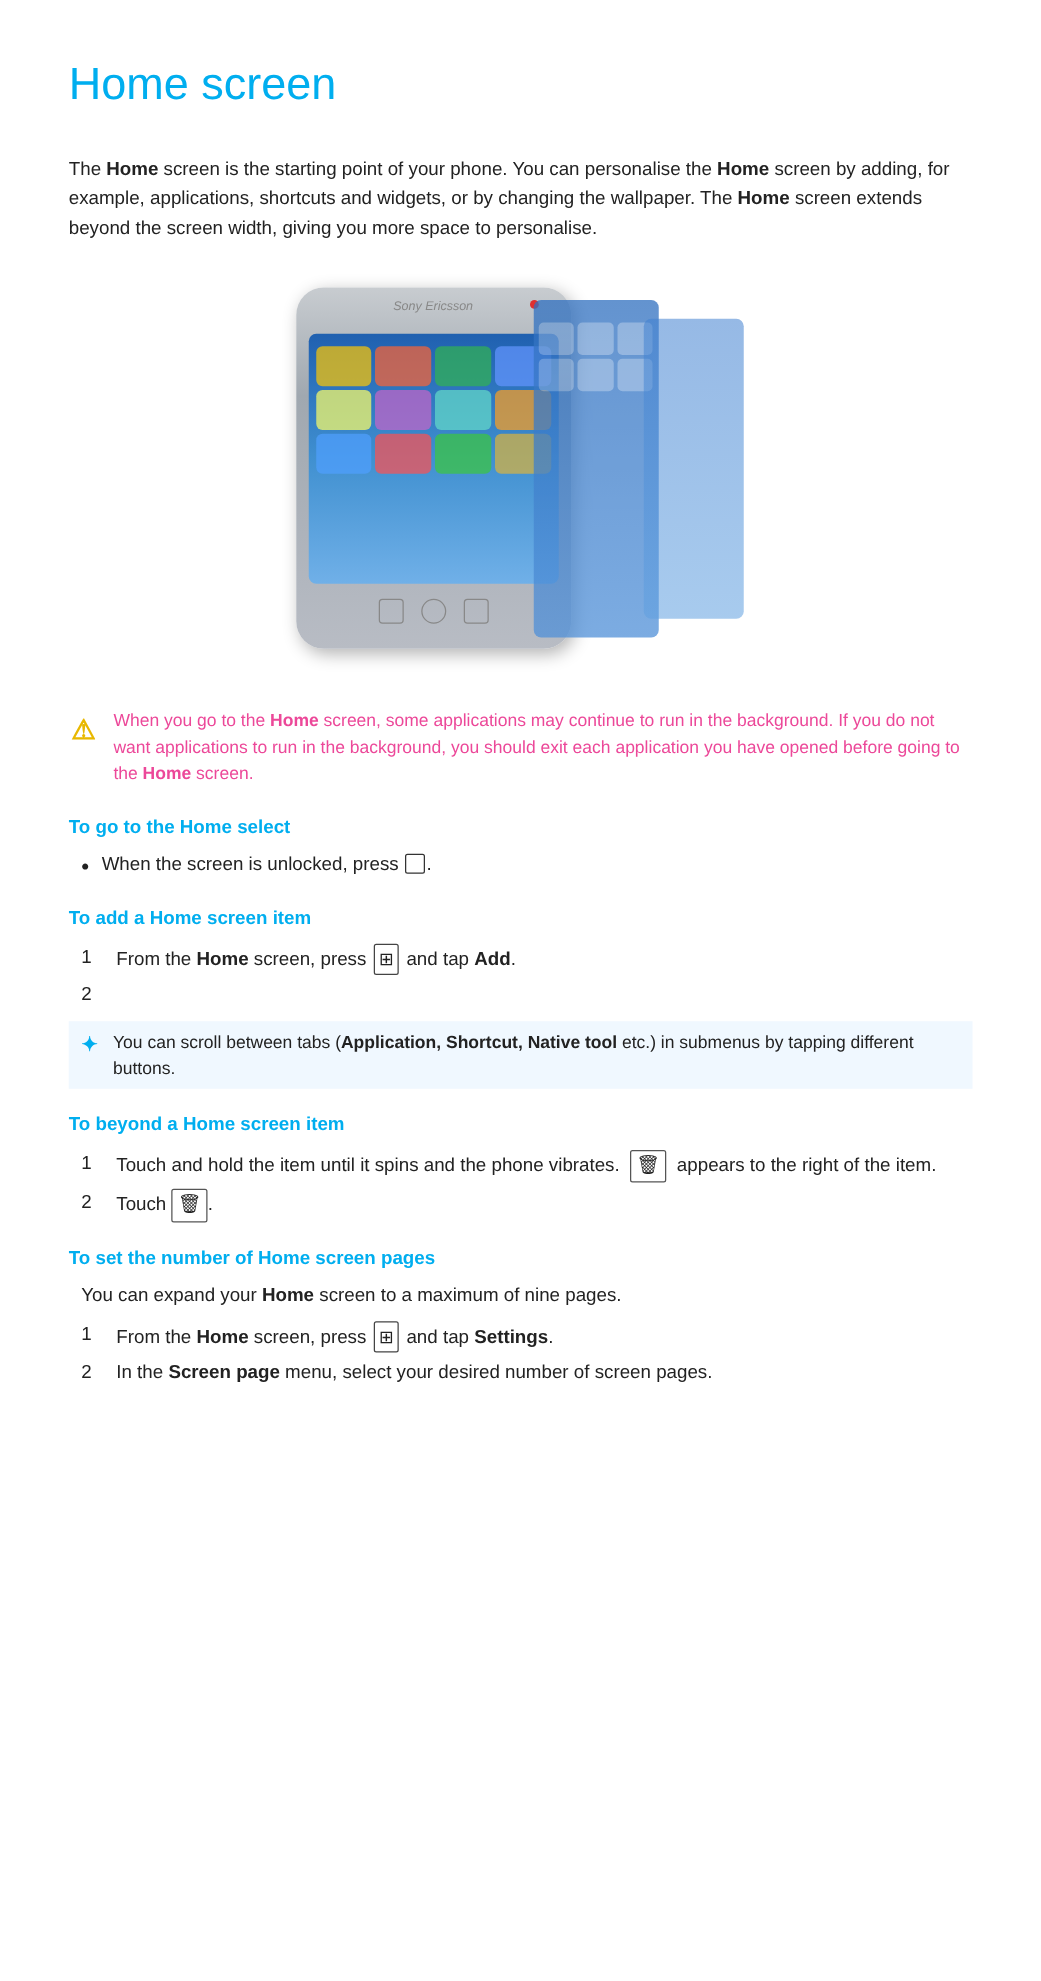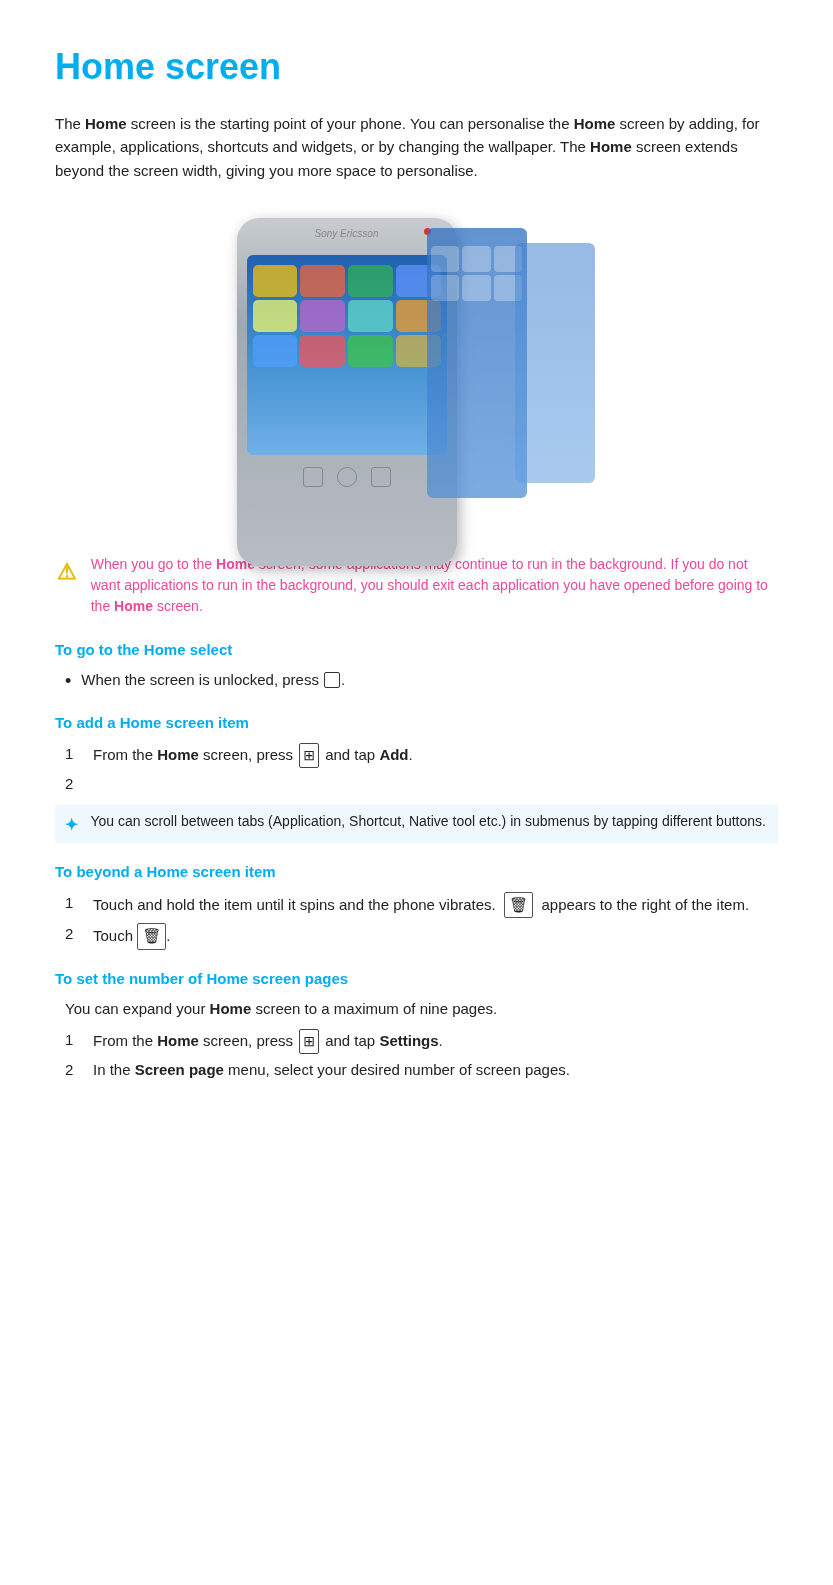--- a/index.html
+++ b/index.html
@@ -11,23 +11,23 @@
       min-height: 1585px;
       font-size: 15px;
       line-height: 1.5;
     }
     .page {
       padding: 40px 55px 40px 55px;
       position: relative;
     }
     h1 {
       font-size: 36px;
-      font-weight: bold;
+      font-weight: normal;
       color: #00AEEF;
-      margin-bottom: 18px;
+      margin-bottom: 30px;
       font-family: Arial, sans-serif;
     }
     .intro-text {
       font-size: 15px;
       line-height: 1.55;
       margin-bottom: 26px;
       color: #222;
     }
     .intro-text strong {
       font-weight: bold;
@@ -125,21 +125,21 @@
       font-weight: bold;
       flex-shrink: 0;
       margin-top: 2px;
     }
     .tip-text {
       font-size: 14px;
       line-height: 1.5;
       color: #222;
     }
     .tip-text strong {
-      font-weight: normal;
+      font-weight: bold;
       text-align: center;
     }
     .page-number {
       font-size: 14px;
       color: #222;
       text-align: center;
       margin-top: 8px;
       margin-bottom: 4px;
     }
     .footer-text {
@@ -172,21 +172,21 @@
 
   <p class="intro-text">
     The <strong>Home</strong> screen is the starting point of your phone. You can personalise the <strong>Home</strong> screen
     by adding, for example, applications, shortcuts and widgets, or by changing the wallpaper.
     The <strong>Home</strong> screen extends beyond the screen width, giving you more space to personalise.
   </p>
 
   <div class="phone-image-area">
     <div style="position:relative; width:420px; height:320px;">
 
-      <div style="position:absolute; left:30px; top:10px; width:220px; height:348px; background:linear-gradient(180deg,#c8ccd0 0%,#a0a8b0 30%,#b8bcc4 100%); border-radius:22px; box-shadow:3px 4px 14px rgba(0,0,0,0.3);">
+      <div style="position:absolute; left:30px; top:10px; width:220px; height:289px; background:linear-gradient(180deg,#c8ccd0 0%,#a0a8b0 30%,#b8bcc4 100%); border-radius:22px; box-shadow:3px 4px 14px rgba(0,0,0,0.3);">
 
         <div style="text-align:center; padding-top:8px; font-size:10px; color:#888; font-style:italic;">Sony Ericsson</div>
 
         <div style="position:absolute; top:10px; right:26px; width:7px; height:7px; border-radius:50%; background:#e03030;"></div>
 
         <div style="margin:14px 10px 8px 10px; height:200px; background:linear-gradient(180deg,#2060b0,#4090d0,#70b0e8); border-radius:6px; overflow:hidden; position:relative;">
           <div style="display:grid; grid-template-columns:repeat(4,1fr); gap:3px; padding:6px; margin-top:4px;">
             <div style="height:32px; background:rgba(255,200,0,0.7); border-radius:5px;"></div>
             <div style="height:32px; background:rgba(255,100,50,0.7); border-radius:5px;"></div>
             <div style="height:32px; background:rgba(50,180,80,0.7); border-radius:5px;"></div>

